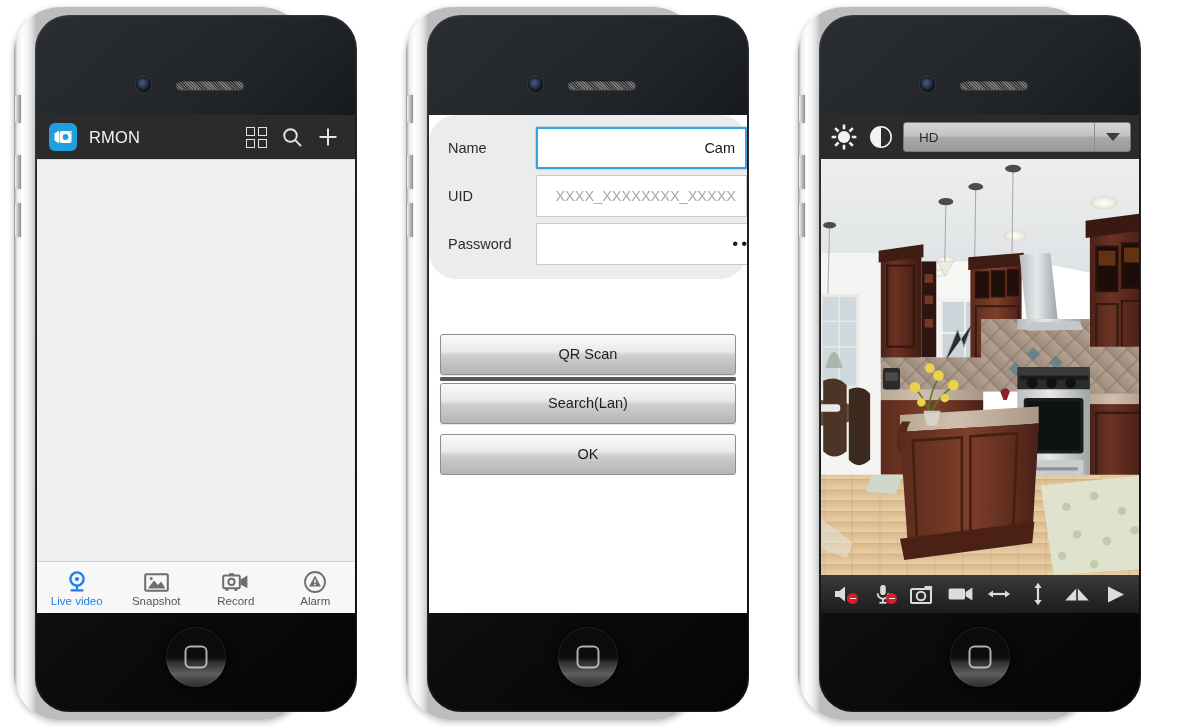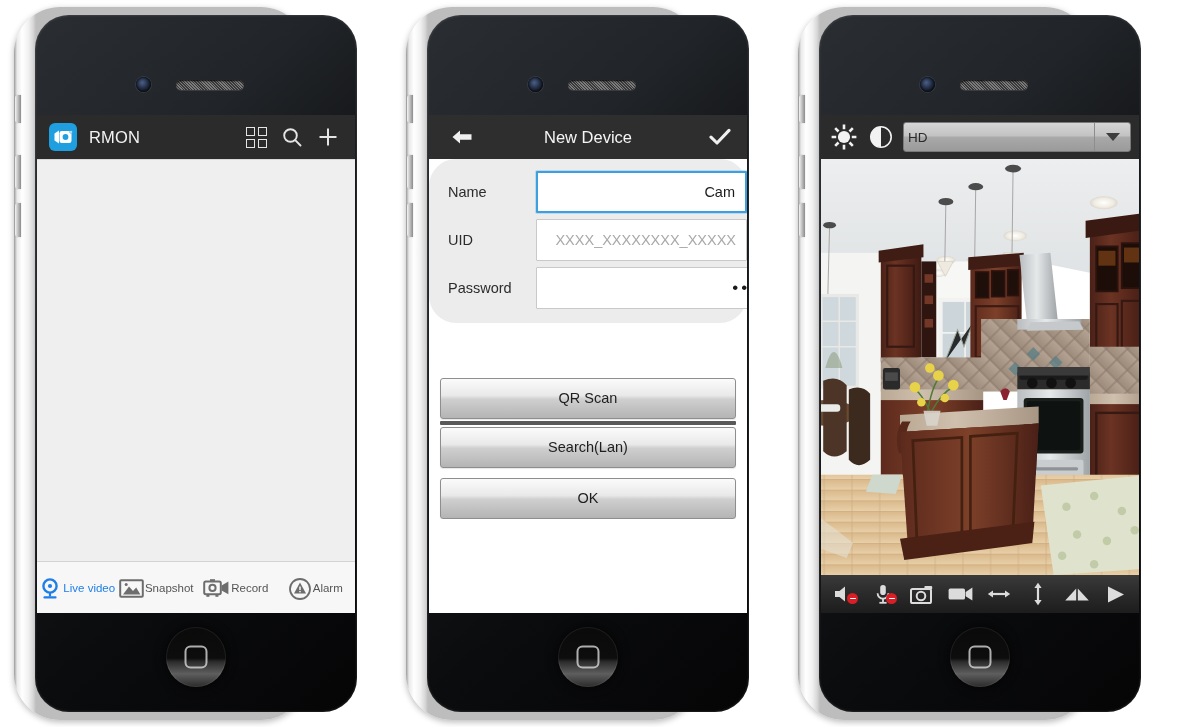--- a/index.html
+++ b/index.html
@@ -168,20 +168,21 @@
   .tabbar {
     height: 52px;
     background: #f7f7f7;
     border-top: 1px solid #d3d3d3;
     display: flex;
     flex: none;
   }
   .tab {
     flex: 1;
     display: flex;
+    flex-direction: column;
     align-items: center;
     justify-content: center;
     gap: 1px;
     padding-top: 2px;
   }
   .tab-label { font-size: 11.5px; color: #555; line-height: 1; }
   .tab.active .tab-label { color: #1f7fe8; }
   .tab-ico { height: 25px; display:flex; align-items:center; justify-content:center; }
 
   
@@ -293,20 +294,21 @@
     display: flex;
     align-items: center;
     position: relative;
     overflow: hidden;
   }
   .quality-value {
     padding-left: 4px;
     font-size: 13.5px;
     color: #2a2a2a;
     flex: 1;
+    margin-left: 11px;
   }
   .quality-arrow-box {
     width: 36px; height: 100%;
     border-left: 1px solid #8d8d8d;
     display:flex; align-items:center; justify-content:center;
   }
   .caret-down {
     width: 0; height: 0;
     border-left: 7px solid transparent;
     border-right: 7px solid transparent;
@@ -455,33 +457,20 @@
   <div class="phone phone-2">
     <div class="side-btn silence"></div>
     <div class="side-btn vol-up"></div>
     <div class="side-btn vol-dn"></div>
     <div class="power-btn"></div>
     <div class="phone-body">
       <div class="front-camera"></div>
       <div class="earpiece"></div>
 
       <div class="screen">
-        <div class="formbar">
-          <div class="bar-icon">
-            <svg width="22" height="18" viewBox="0 0 22 18" aria-hidden="true">
-              <path d="M1.5 9 L9 2.5 L9 6.3 L20.5 6.3 L20.5 11.7 L9 11.7 L9 15.5 Z" fill="#f0f0f0"></path>
-            </svg>
-          </div>
-          <div class="formbar-title">New Device</div>
-          <div class="bar-icon">
-            <svg width="22" height="20" viewBox="0 0 22 20" aria-hidden="true">
-              <path d="M2 10.2 L8 16 L20 3.4" fill="none" stroke="#f0f0f0" stroke-width="3.1" stroke-linecap="round" stroke-linejoin="round"></path>
-            </svg>
-          </div>
-        </div>
 
         <div class="form-area">
           <div class="field-row">
             <span class="field-label">Name</span>
             <input class="field-input focused" type="text" value="Cam" style="">
           </div>
           <div class="field-row">
             <span class="field-label">UID</span>
             <input class="field-input" type="text" placeholder="XXXX_XXXXXXXX_XXXXX" style="">
           </div>

